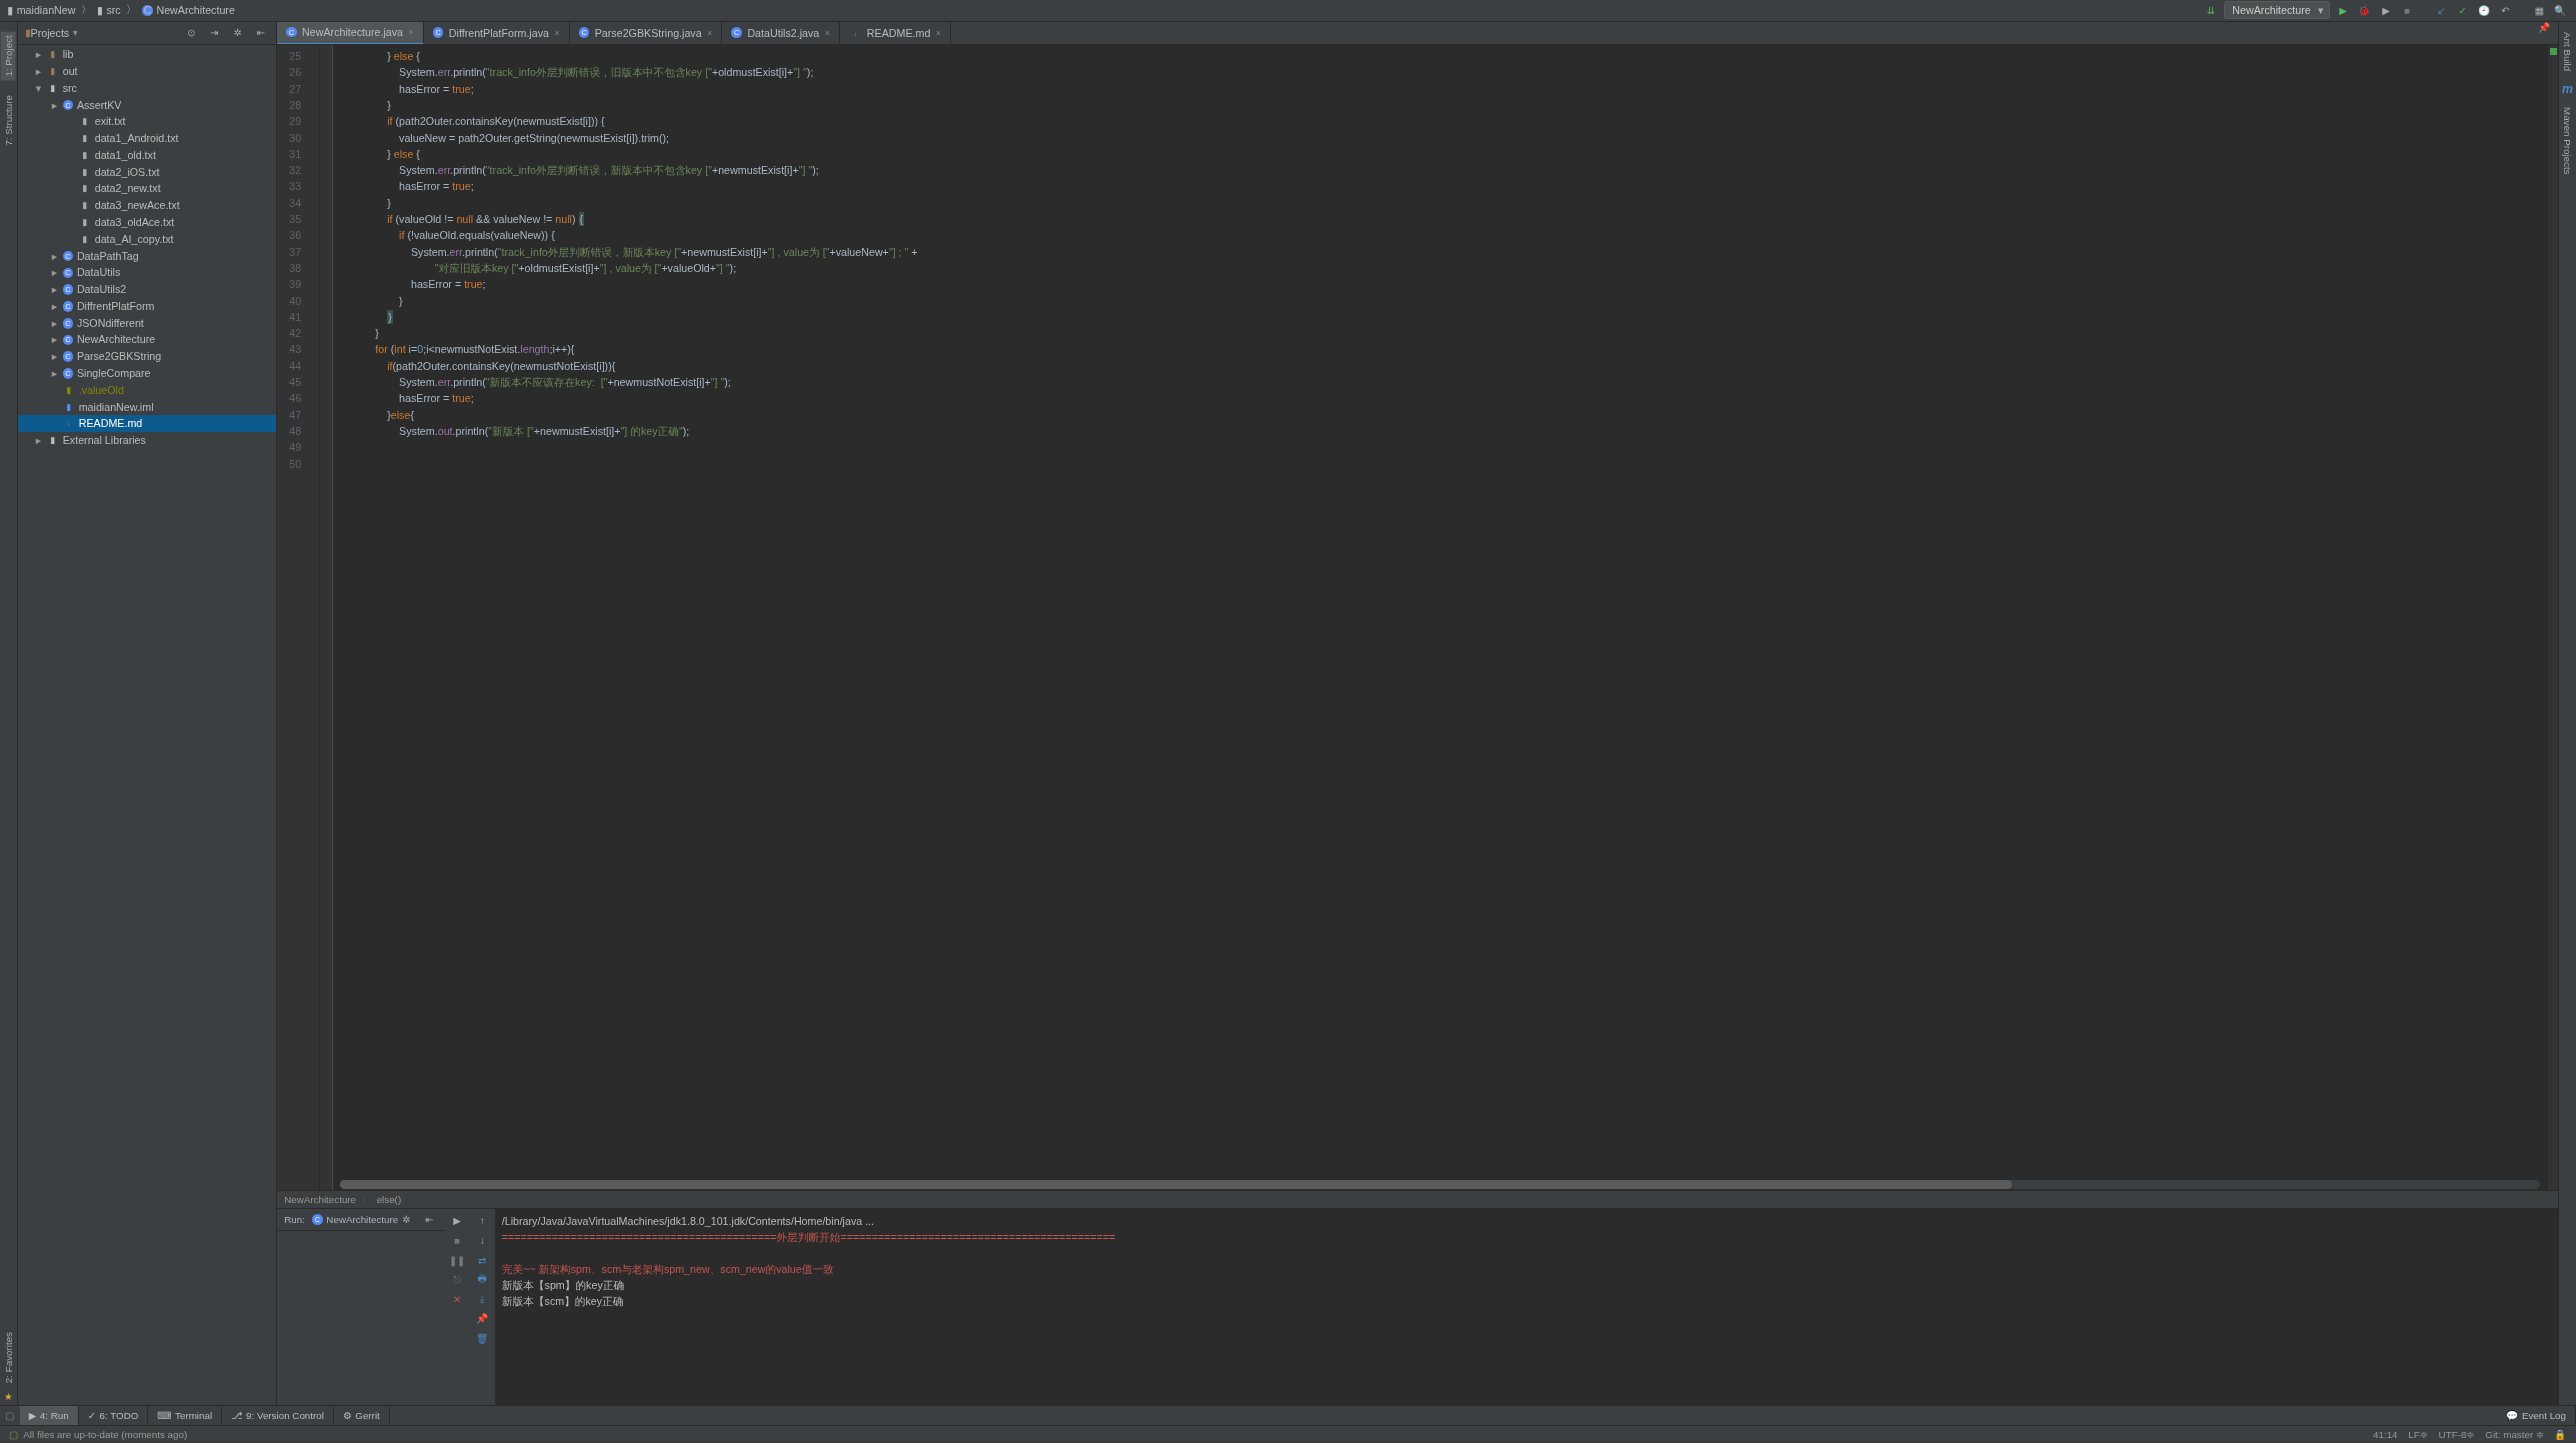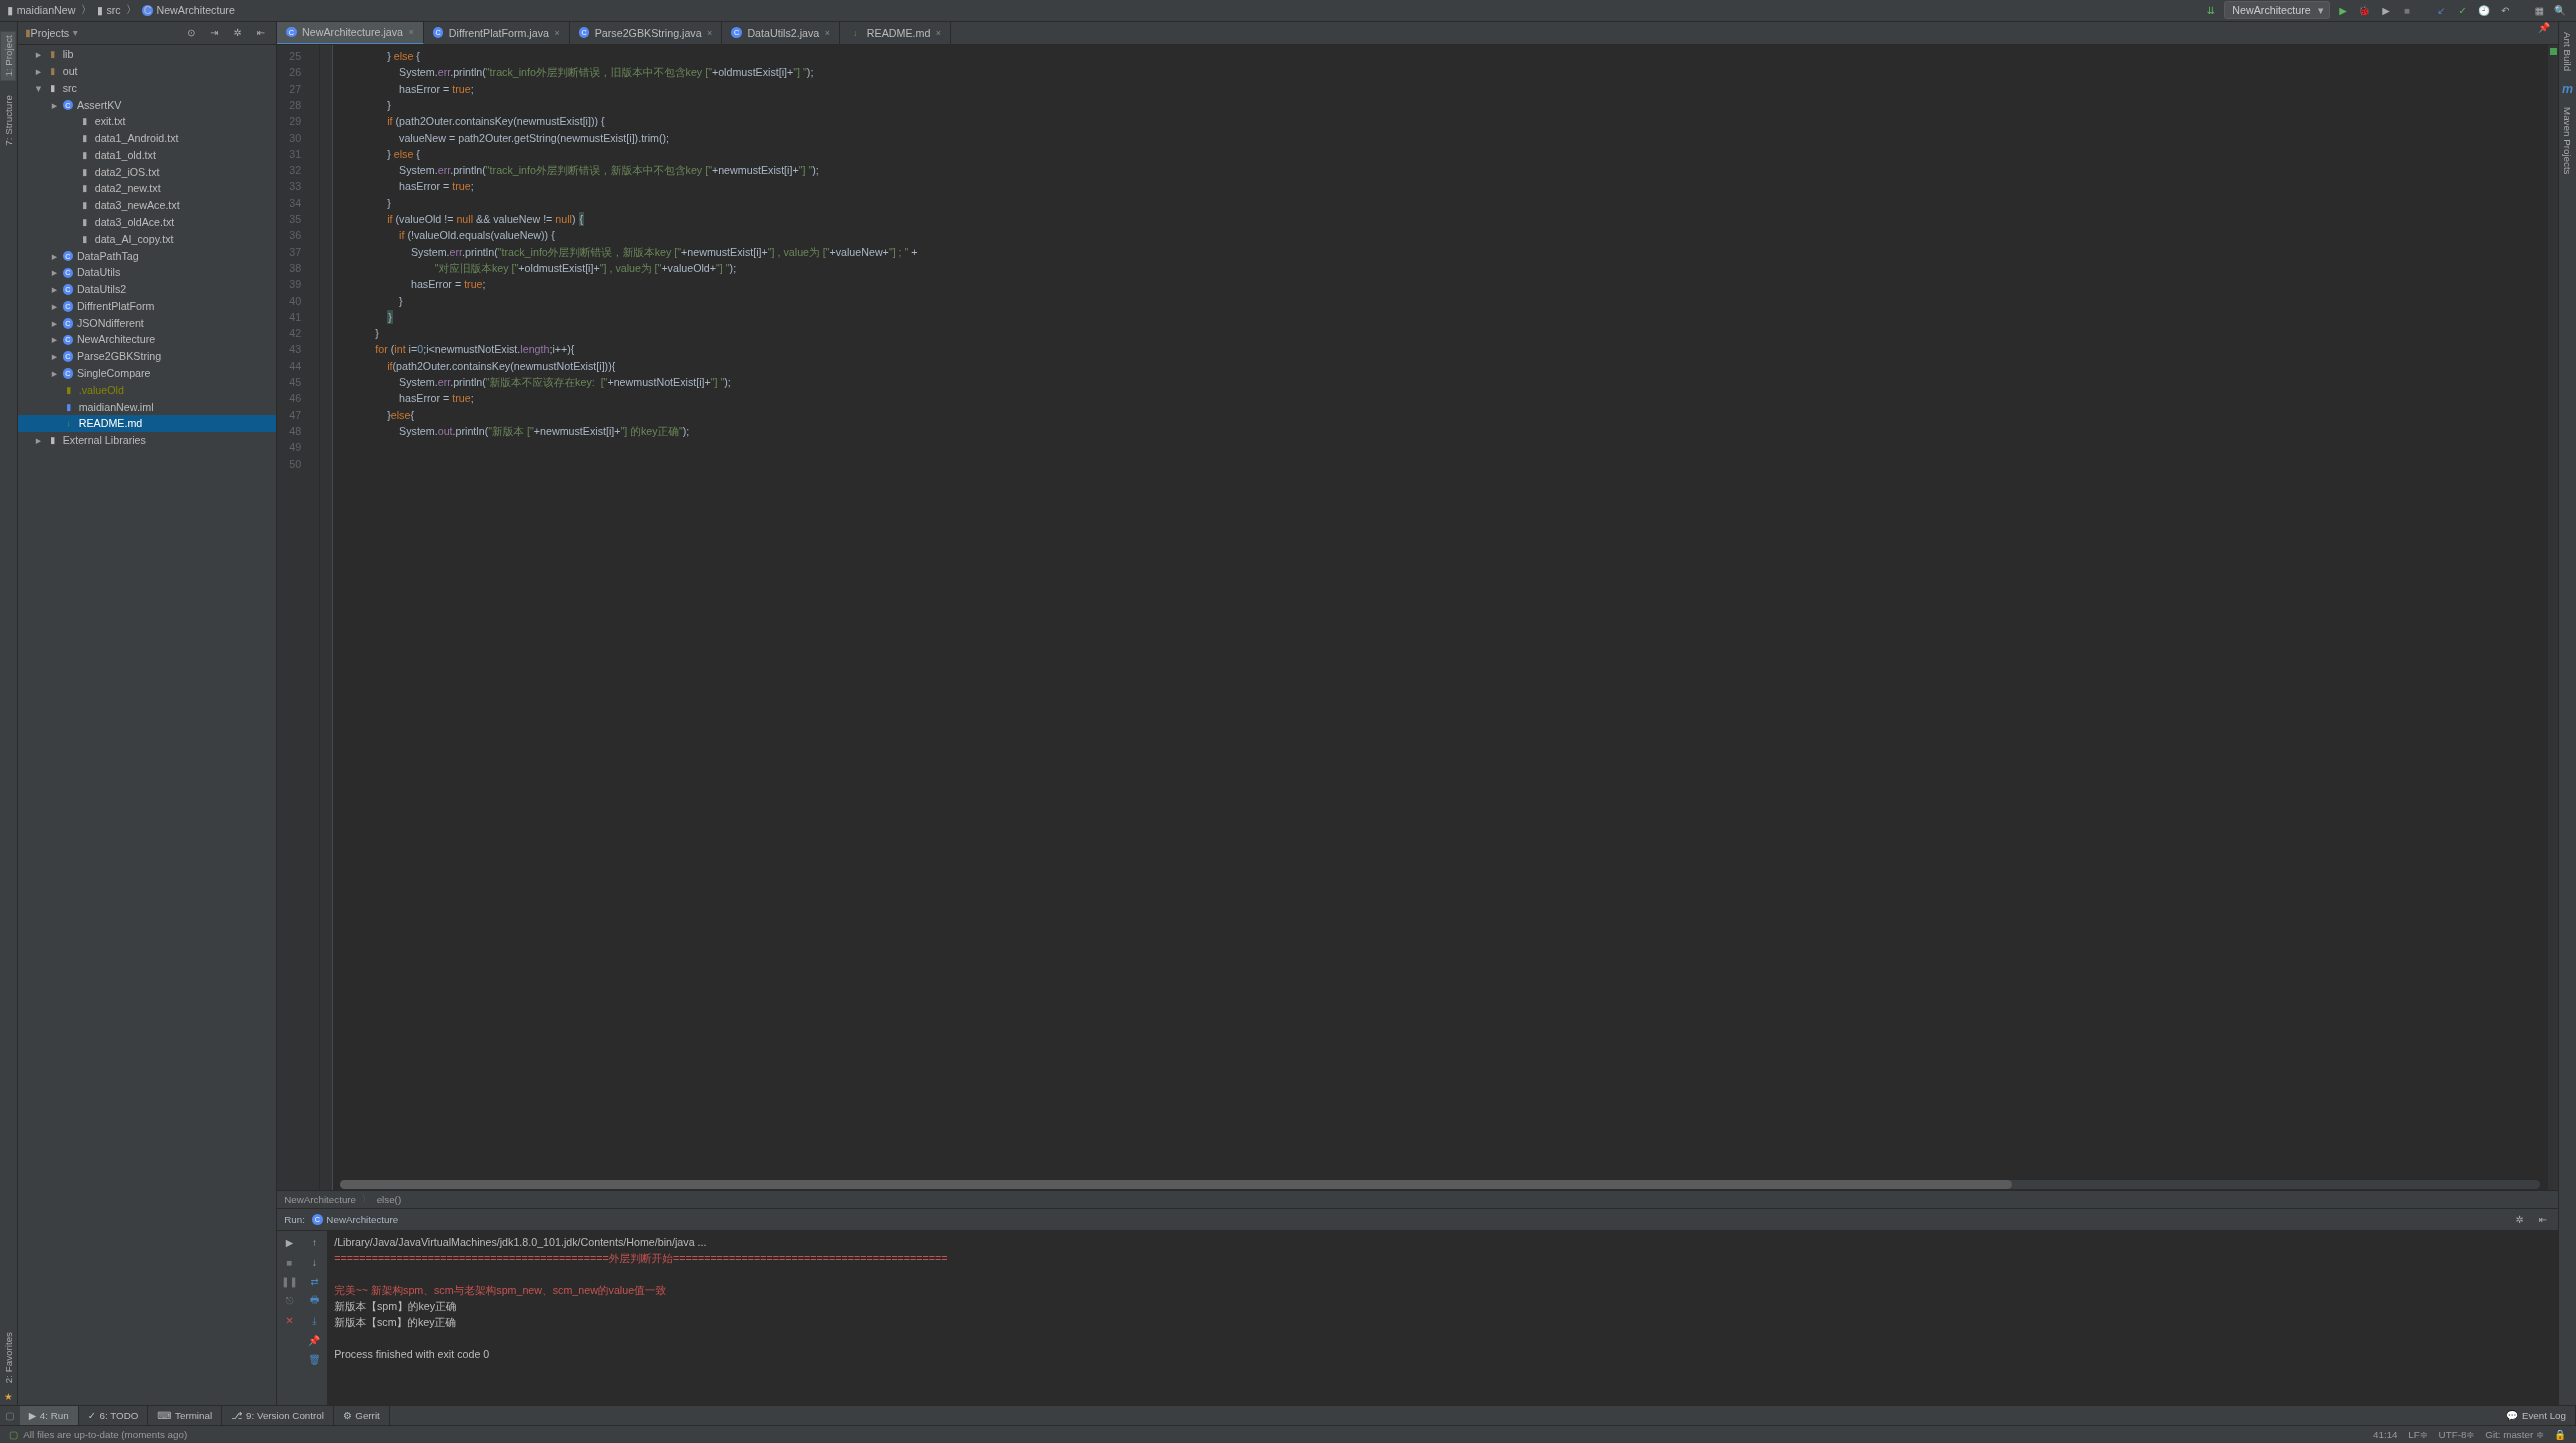--- a/index.html
+++ b/index.html
@@ -42,21 +42,21 @@
 .tab .x { color:#888; font-size:9px; }
 .editor-wrap { flex:1; display:flex; min-height:0; position:relative; }
 .gutter { width:43px; background:#313335; border-right:0.9px solid #2a2a2a; padding:3.6px 5.4px 3.6px 0; text-align:center; color:#606366; font-family:Menlo,Consolas,monospace; font-size:10.7px; line-height:16.3px; }
 .fold { width:12.5px; background:#313335; border-right:0.9px solid #4a4a4a; }
 .editor { flex:1; background:#2b2b2b; font-family:Menlo,Consolas,monospace; font-size:10.7px; line-height:16.3px; padding:3.6px 7.2px; overflow-x:auto; white-space:pre; position:relative; }
 .kw{color:#cc7832}.str{color:#6a8759}.num{color:#6897bb}.field{color:#9876aa}.brace-match{border:0.9px solid #3b514d;background:#3b514d}
 .marker-bar{width:10.7px;background:#313335;border-left:0.9px solid #2a2a2a;position:relative}
 .mark-ok{position:absolute;top:3.6px;left:1.8px;width:7.2px;height:7.2px;background:#499c54}
 .breadcrumb { height:18px; background:#3c3f41; border-top:0.9px solid #2a2a2a; display:flex; align-items:center; padding:0 7.2px; color:#999; font-size:9.8px; }
 .breadcrumb .sep2{margin:0 5.4px;color:#666}
-.split-v { flex:0 0 197px; display:flex; flex-direction:column; border-top:1.8px solid #2a2a2a; }
+.split-v { flex:0 0 197px; display:flex; flex-direction:row; border-top:1.8px solid #2a2a2a; }
 .run-head { height:21.5px; background:#3c3f41; display:flex; align-items:center; padding:0 7.2px; border-bottom:0.9px solid #2a2a2a; }
 .run-head .sp{margin-left:auto;display:flex;gap:7.2px}
 .run-body { flex:1; display:flex; background:#2b2b2b; min-height:0; }
 .run-tools { width:25px; background:#3c3f41; display:flex; flex-direction:column; align-items:center; gap:3.6px; padding:3.6px 0; }
 .run-tools2 { width:25px; background:#3c3f41; display:flex; flex-direction:column; align-items:center; gap:3.6px; padding:3.6px 0; }
 .rt{width:16px;height:16px;display:flex;align-items:center;justify-content:center;color:#aaa;cursor:pointer}
 .console { flex:1; font-family:Menlo,Consolas,monospace; font-size:10.7px; line-height:16px; padding:3.6px 7.2px; overflow:auto; color:#bbb; }
 .console .red{color:#c75450}
 .bottom-bar { height:19.7px; background:#3c3f41; border-top:0.9px solid #2a2a2a; display:flex; align-items:center; }
 .bb-item{display:flex;align-items:center;gap:3.6px;padding:0 9px;color:#bbb;font-size:9.8px;border-right:0.9px solid #2a2a2a;height:100%;cursor:pointer}
@@ -347,21 +347,20 @@
             <span class="rt" style="color:#4a88c7">🗑</span>
           </div>
           <div class="console" id="console">
               <div>/Library/Java/JavaVirtualMachines/jdk1.8.0_101.jdk/Contents/Home/bin/java ...</div>
               <div class="red">============================================外层判断开始============================================</div>
               <div>&nbsp;</div>
               <div class="red">完美~~  新架构spm、scm与老架构spm_new、scm_new的value值一致</div>
               <div>新版本【spm】的key正确</div>
               <div>新版本【scm】的key正确</div>
               <div>&nbsp;</div>
-              <div>Process finished with exit code 0</div>
             </div>
         </div>
       </div>
     </div>
 
     <div class="rail right">
       <div class="rail-label">Ant Build</div>
       <div style="color:#4a88c7;font-style:italic;font-weight:bold;font-size:12.5px;margin:3.6px 0">m</div>
       <div class="rail-label">Maven Projects</div>
     </div>

